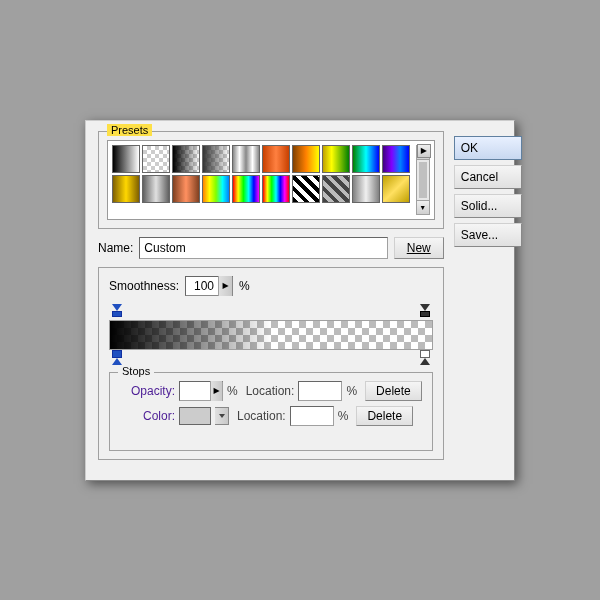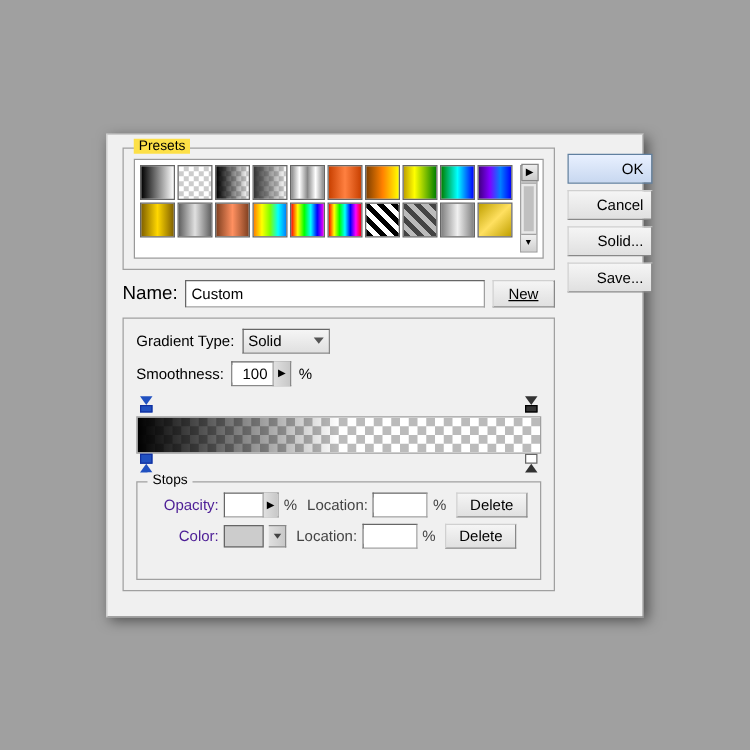--- a/index.html
+++ b/index.html
@@ -67,21 +67,21 @@
       padding-top: 5px;
     }
     .panel-btn {
       background: linear-gradient(to bottom, #f5f5f5, #e0e0e0);
       border: 1px solid #888;
       border-top-color: #d0d0d0;
       border-left-color: #d0d0d0;
       padding: 4px 6px;
       cursor: pointer;
       font-size: 12px;
-      text-align: right;
+      text-align: left;
       width: 68px;
     }
     .panel-btn.ok {
       background: linear-gradient(to bottom, #e8f0ff, #c8d8f0);
       border-color: #6080a0;
     }
     .presets-group {
       border: 1px solid #a0a0a0;
       padding: 8px;
       margin-bottom: 8px;
@@ -94,21 +94,21 @@
       background: #fde047;
       padding: 0 4px;
       font-size: 11px;
     }
     .name-row {
       display: flex;
       align-items: center;
       gap: 6px;
       margin-bottom: 8px;
     }
-    .name-label { font-size: 15px; white-space: nowrap; }
+    .name-label { font-size: 12px; white-space: nowrap; }
     .name-input {
       flex: 1;
       height: 22px;
       border: 1px solid #a0a0a0;
       border-top-color: #666;
       border-left-color: #666;
       padding: 2px 4px;
       font-size: 12px;
       background: white;
     }
@@ -517,27 +517,20 @@
       </div>
 
       <div class="name-row">
         <span class="name-label">Name:</span>
         <input class="name-input" type="text" value="Custom" style="">
         <button class="new-btn">New</button>
       </div>
 
       <div class="gradient-options-group">
 
-        <div class="type-row">
-          <span class="type-label">Gradient Type:</span>
-          <div class="type-select">
-            <span>Solid</span>
-            <div class="select-arrow"></div>
-          </div>
-        </div>
 
         <div class="smoothness-row">
           <span class="smoothness-label">Smoothness:</span>
           <div class="smoothness-input-wrap">
             <input class="smoothness-val" type="text" value="100" style="">
             <div class="smoothness-stepper">▶</div>
           </div>
           <span class="percent-label">%</span>
         </div>
 

